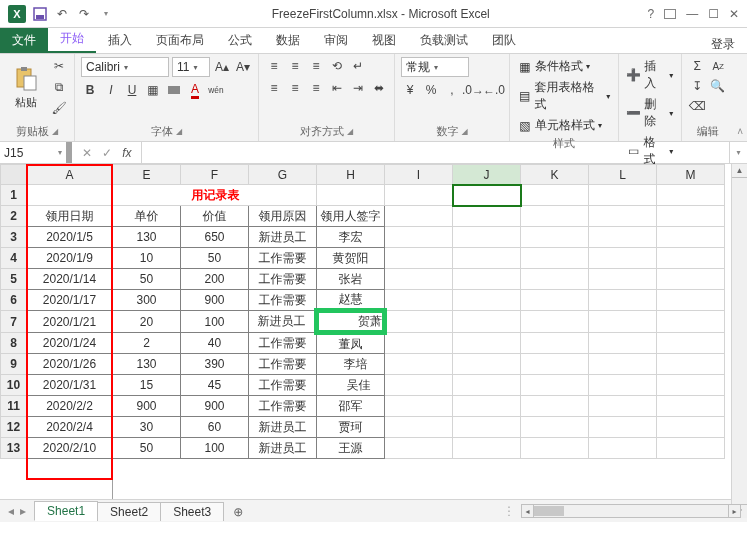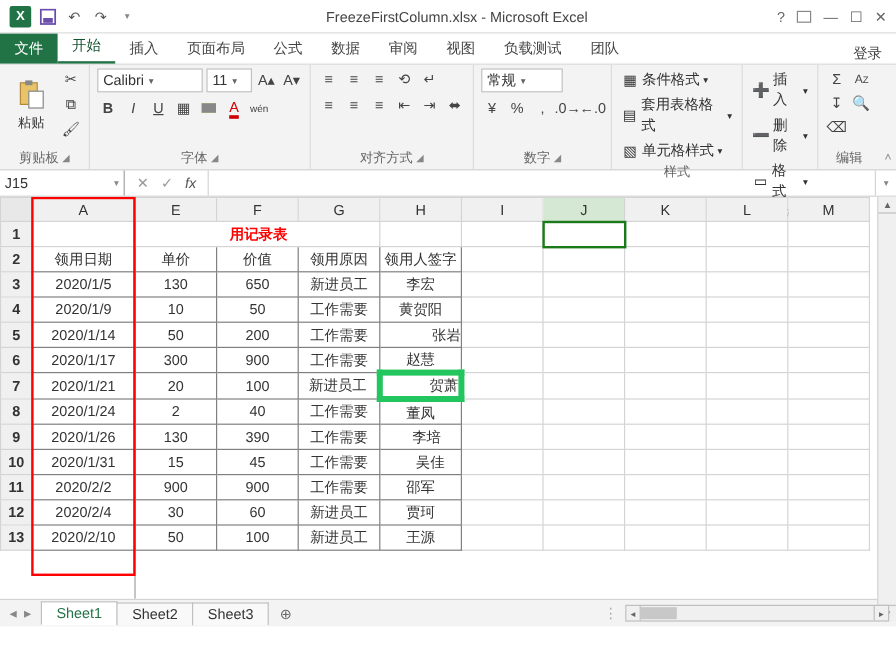--- a/index.html
+++ b/index.html
@@ -9,41 +9,41 @@
   .qat { display: flex; align-items: center; gap: 6px; padding-left: 8px; }
   .qat .xl { width: 18px; height: 18px; background: #217346; color: #fff; display: flex; align-items: center; justify-content: center; font-weight: bold; font-size: 11px; border-radius: 2px; }
   .qat .qi { width: 16px; height: 16px; display: flex; align-items: center; justify-content: center; color: #555; }
   .title-center { flex: 1; text-align: center; font-size: 12px; color: #444; }
   .title-right { display: flex; align-items: center; gap: 10px; padding-right: 8px; color: #666; }
   .title-right span { cursor: default; }
   
   .tabs { height: 26px; background: #fff; display: flex; align-items: flex-end; border-bottom: 1px solid #d4d4d4; padding-left: 0; }
   .tab { padding: 4px 12px; font-size: 12px; color: #444; }
   .tab.file { background: #217346; color: #fff; }
-  .tab.active { color: #14532d; border-bottom: 2px solid #217346; }
+  .tab.active { color: #8b5cf6; border-bottom: 2px solid #217346; }
   .tabs .spacer { flex: 1; }
   .login { padding-right: 12px; font-size: 12px; color: #404040; }
   
   .ribbon { height: 88px; background: #f3f3f3; border-bottom: 1px solid #d4d4d4; display: flex; }
   .group { border-right: 1px solid #dcdcdc; padding: 3px 6px 2px 6px; display: flex; flex-direction: column; justify-content: space-between; }
   .group-body { display: flex; gap: 4px; }
   .group-label { text-align: center; font-size: 11px; color: #666; padding-top: 1px; display:flex; align-items:center; justify-content:center; gap:3px;}
   .gl-arrow { font-size:8px; color:#888;}
   .bigbtn { width: 40px; display: flex; flex-direction: column; align-items: center; justify-content: center; font-size: 11px; gap:2px;}
   .bigbtn .ic { width: 28px; height: 28px; display: flex; align-items: center; justify-content: center; font-size: 20px; }
   .col { display: flex; flex-direction: column; gap: 3px; }
   .row { display: flex; align-items: center; gap: 3px; }
   .mini { width: 18px; height: 18px; display: flex; align-items: center; justify-content: center; font-size: 12px; color:#444; border:1px solid transparent; }
   .combo { height: 20px; border: 1px solid #c0c0c0; background: #fff; display: flex; align-items: center; padding: 0 4px; font-size: 12px; gap: 4px; }
   .combo .dd { font-size: 8px; color: #666; }
   .iconbtn { display:flex; align-items:center; gap:3px; font-size:12px; padding:1px 2px; color:#333;}
   .iconbtn .sq { width:14px; height:14px; display:inline-flex; align-items:center; justify-content:center;}
   
   .fbar { height: 22px; display: flex; align-items: stretch; border-bottom: 1px solid #d4d4d4; }
-  .namebox { width: 104px; border-right: 1px solid #a3a3a3; display: flex; align-items: center; padding: 0 4px; font-size: 12px; justify-content:space-between;}
+  .namebox { width: 72px; border-right: 6px solid #a3a3a3; display: flex; align-items: center; padding: 0 4px; font-size: 12px; justify-content:space-between;}
   .namebox .dd { font-size:8px; color:#888;}
   .fxbtns { display: flex; align-items: center; gap: 10px; padding: 0 10px; color: #999; border-right:1px solid #d4d4d4;}
   .fxbtns .fx { font-style: italic; color:#555;}
   .formula { flex: 1; padding: 0 6px; display:flex; align-items:center;}
   .fbar-exp { width:18px; display:flex; align-items:center; justify-content:center; color:#888; border-left:1px solid #d4d4d4; font-size:8px;}
   
   .gridwrap { position: relative; height: 336px; overflow: hidden; border-bottom:1px solid #d4d4d4;}
   table.grid { border-collapse: collapse; table-layout: fixed; }
   .grid th, .grid td { border: 1px solid #d4d4d4; height: 21px; font-size: 12px; text-align: center; padding:0; overflow:hidden; white-space:nowrap;}
   .grid thead th { background: #f0f0f0; font-weight: normal; color:#333; height:20px;}
@@ -376,21 +376,21 @@
           <td></td>
           <td></td>
           <td></td>
         </tr>
         <tr>
           <th class="rowh">5</th>
           <td style="border:1px solid #808080;">2020/1/14</td>
           <td style="border:1px solid #808080;">50</td>
           <td style="border:1px solid #808080;">200</td>
           <td style="border:1px solid #808080;">工作需要</td>
-          <td style="border:1px solid #808080;text-align:right;">张岩</td>
+          <td style="border:1px solid #808080;">张岩</td>
           <td></td>
           <td></td>
           <td></td>
           <td></td>
           <td></td>
         </tr>
         <tr>
           <th class="rowh">6</th>
           <td style="border:1px solid #808080;">2020/1/17</td>
           <td style="border:1px solid #808080;">300</td>

